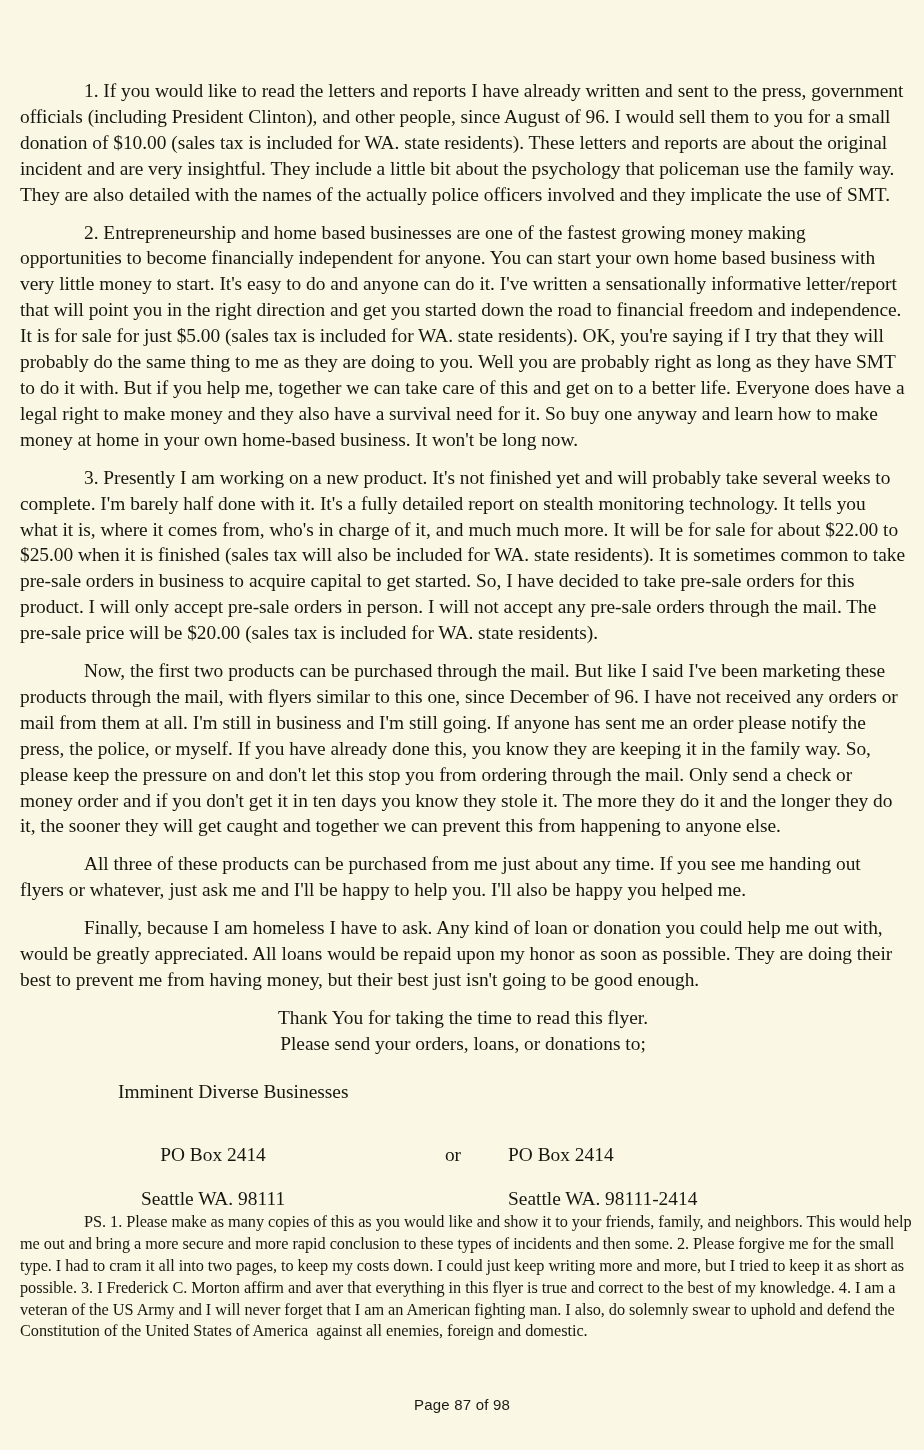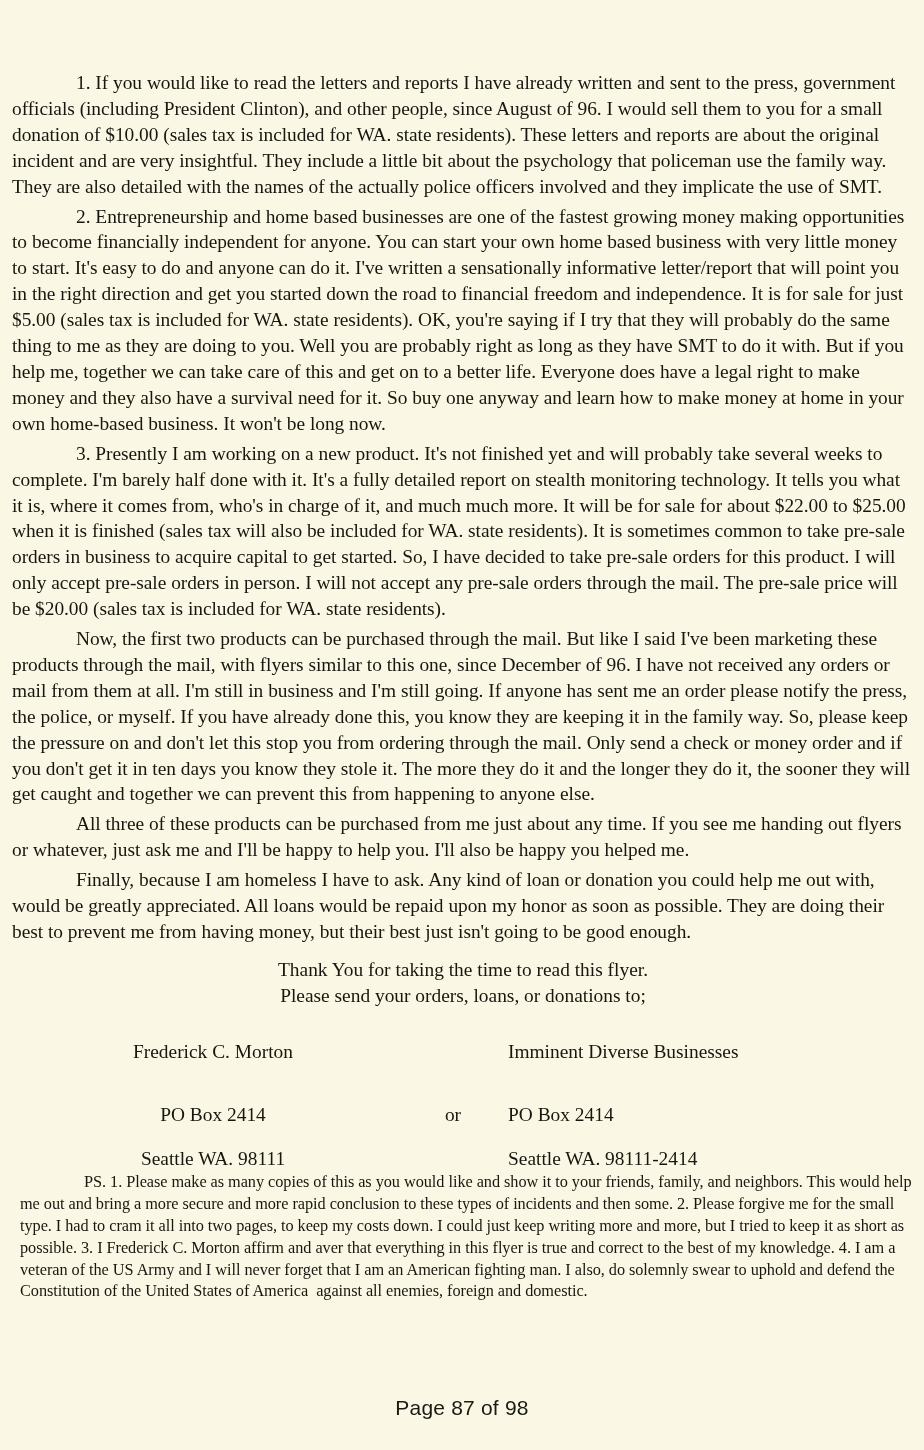--- a/index.html
+++ b/index.html
@@ -22,30 +22,30 @@
     box-sizing: border-box;
     padding: 0;
   }
   .doc-body {
     position: absolute;
     left: 8px;
     top: 66px;
     width: 910px;
   }
   p.para {
-    margin: 4px;
+    margin: 12px;
     font-size: 19.4px;
     line-height: 25.9px;
     text-indent: 64px;
     text-align: left;
     letter-spacing: -0.05px;
     word-spacing: 0.1px;
   }
   .centered-block {
-    margin: 12px;
+    margin: 4px;
     text-align: center;
   }
   .centered-line {
     margin: 0;
     font-size: 19.4px;
     line-height: 25.9px;
     text-align: center;
     text-indent: 0;
   }
   .address-block {
@@ -85,21 +85,21 @@
     text-align: left;
     letter-spacing: -0.05px;
   }
   .footer {
     position: absolute;
     left: 0;
     top: 1396px;
     width: 924px;
     text-align: center;
     font-family: "Liberation Sans", "DejaVu Sans", sans-serif;
-    font-size: 21px;
+    font-size: 15px;
     color: #1a1a14;
     letter-spacing: 0.2px;
   }
   .nowrap { white-space: pre-wrap; margin-left: 12px; }
 </style>
 </head>
 <body>
 
 <div class="page">
 
@@ -117,21 +117,20 @@
 
     <p class="para">Finally, because I am homeless I have to ask. Any kind of loan or donation you could help me out with, would be greatly appreciated. All loans would be repaid upon my honor as soon as possible. They are doing their best to prevent me from having money, but their best just isn't going to be good enough.</p>
 
     <div class="centered-block">
       <p class="centered-line">Thank You for taking the time to read this flyer.</p>
       <p class="centered-line">Please send your orders, loans, or donations to;</p>
     </div>
 
     <div class="address-block">
       <div class="addr-row">
-        <span class="addr-col-left">Frederick C. Morton</span>
         <span class="addr-col-mid"></span>
         <span class="addr-col-right">Imminent Diverse Businesses</span>
       </div>
       <div class="addr-row">
         <span class="addr-col-left">PO Box 2414</span>
         <span class="addr-col-mid">or</span>
         <span class="addr-col-right">PO Box 2414</span>
       </div>
       <div class="addr-row">
         <span class="addr-col-left">Seattle WA. 98111</span>

